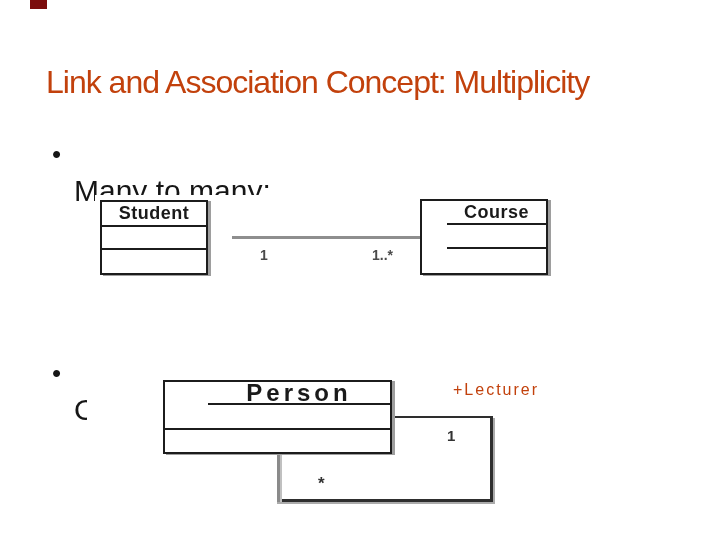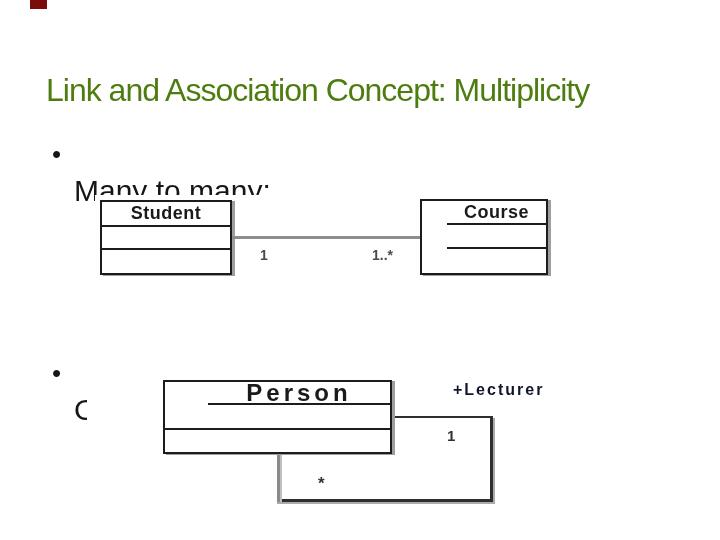--- a/index.html
+++ b/index.html
@@ -6,22 +6,22 @@
   body{
     width:720px;height:540px;background:#ffffff;overflow:hidden;
     font-family:"Liberation Sans",sans-serif;position:relative;
   }
   .slide{position:absolute;left:0;top:0;width:720px;height:540px;background:#ffffff;}
   *{box-sizing:border-box;}
 
   .corner-mark{position:absolute;left:30px;top:0;width:17px;height:9px;background:#7b0c0c;}
 
   .slide-title{
-    position:absolute;left:46px;top:72px;width:660px;
-    font-size:32px;letter-spacing:-1px;color:#4d7c0f;font-weight:400;
+    position:absolute;left:46px;top:64px;width:660px;
+    font-size:32px;letter-spacing:-1px;color:#c2410c;font-weight:400;
     white-space:nowrap;
   }
 
   .bullet-row{position:absolute;display:flex;align-items:flex-start;color:#161616;}
   .bullet-row .marker{font-size:26px;line-height:1.25;width:22px;}
   .bullet-row .btext{font-size:30px;line-height:1.1;white-space:nowrap;margin-top:36px;}
   .bullet-1{left:52px;top:138px;}
   .bullet-2{left:52px;top:357px;}
 
   
@@ -31,42 +31,42 @@
   }
   .uml-title{
     border-bottom:2px solid #1c1c1c;display:flex;align-items:center;justify-content:center;
     font-weight:bold;color:#1a1a1a;
   }
   .uml-mid{border-bottom:2px solid #1c1c1c;}
   .uml-low{}
 
   
   .diagram1{position:absolute;left:95px;top:195px;width:460px;height:92px;background:#ffffff;}
-  .student-box{left:5px;top:5px;width:132px;height:75px;}
+  .student-box{left:5px;top:5px;width:108px;height:75px;}
   .student-box .uml-title{height:25px;font-size:18px;letter-spacing:.5px;}
   .student-box .uml-mid{height:23px;}
   .course-box{left:325px;top:4px;width:128px;height:76px;padding-left:25px;}
   .course-box .uml-title{height:24px;font-size:18px;letter-spacing:.5px;}
   .course-box .uml-mid{height:24px;}
   .assoc-line{position:absolute;left:137px;top:41px;width:188px;height:3px;background:#8e8e8e;}
   .mult{position:absolute;font-size:14px;font-weight:bold;color:#4a4a4a;}
   .mult-left{left:165px;top:52px;}
   .mult-right{left:277px;top:52px;}
 
   
   .diagram2{position:absolute;left:87px;top:379px;width:508px;height:137px;background:#ffffff;}
   .person-box{left:76px;top:1px;width:229px;height:74px;}
   .person-box .uml-title{height:23px;font-size:24px;letter-spacing:4px;margin-left:43px;}
   .person-box .uml-mid{height:25px;}
   .loop-line{position:absolute;background:#2e2e2e;}
   .loop-top{left:305px;top:37px;width:100px;height:2px;}
   .loop-right{left:403px;top:37px;width:3px;height:86px;box-shadow:2px 2px 0 #ababab;}
   .loop-bottom{left:190px;top:120px;width:216px;height:3px;box-shadow:0 2px 0 #ababab;}
   .loop-left{left:190px;top:74px;width:3px;height:49px;background:#8a8a8a;box-shadow:2px 0 0 #c0c0c0;}
-  .role-label{position:absolute;font-weight:bold;color:#0f172a;font-size:16px;letter-spacing:2px;white-space:nowrap;}
+  .role-label{position:absolute;font-weight:normal;color:#c2410c;font-size:16px;letter-spacing:2px;white-space:nowrap;}
   .role-lecturer{left:366px;top:2px;}
   .role-students{left:0px;top:96px;}
   .mult-dark{position:absolute;font-weight:bold;color:#333333;}
   .mult-one{left:360px;top:48px;font-size:15px;}
   .mult-star{left:231px;top:95px;font-size:17px;}
 </style>
 </head>
 <body>
 
 <div class="slide">

